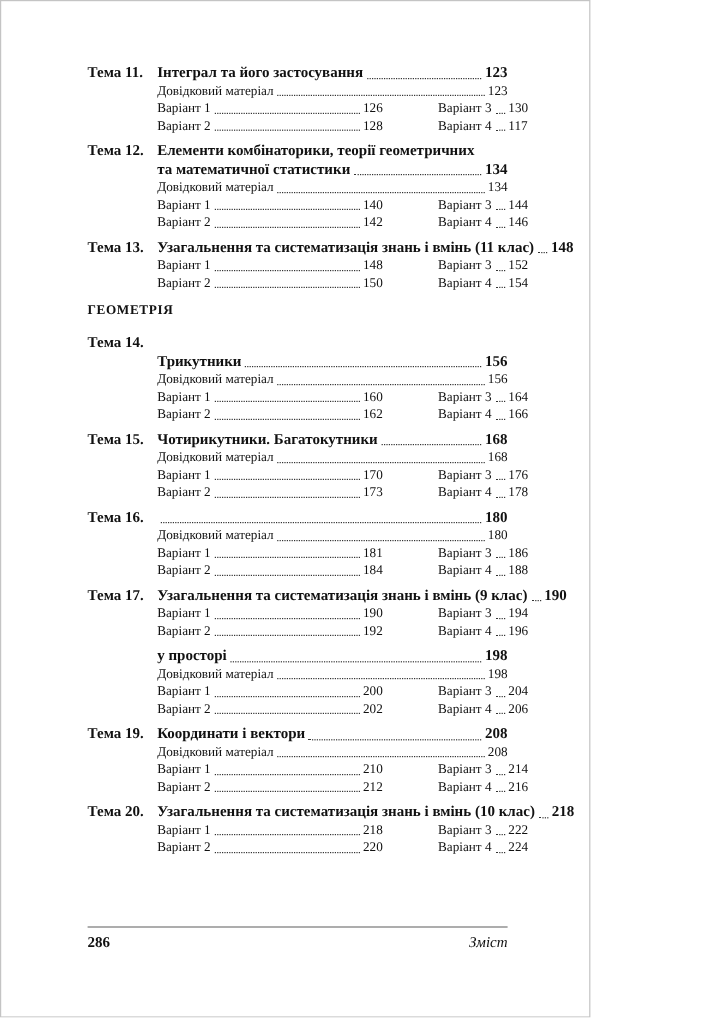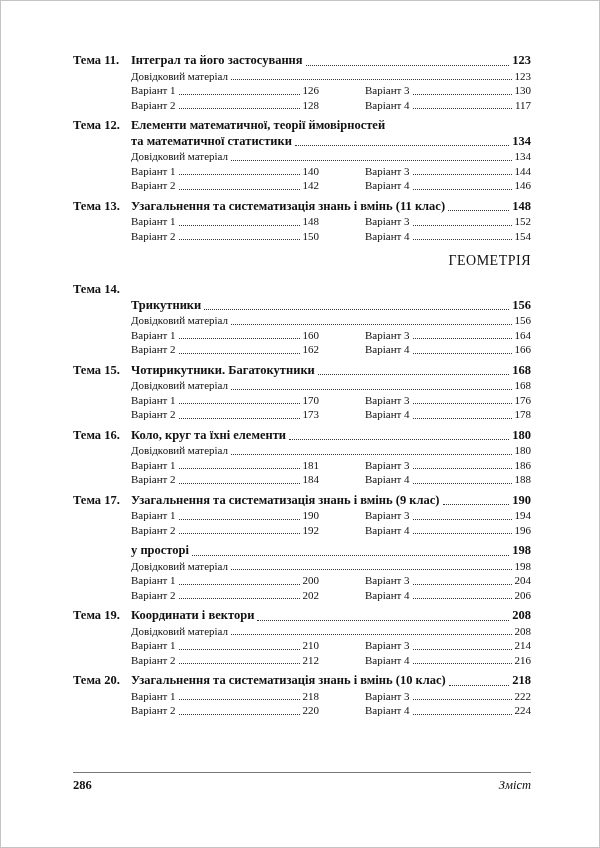--- a/index.html
+++ b/index.html
@@ -1,18 +1,18 @@
 <!DOCTYPE html>
 <html><head>
 <meta charset="utf-8">
 <style>
   html, body { margin: 0; padding: 0; background: #fff; }
   .page {
     position: relative;
-    width: 600px;
+    width: 492px;
     height: 848px;
     box-sizing: border-box;
     background: #ffffff;
     border: 1px solid #c4c4c4;
     font-family: "Liberation Serif", "DejaVu Serif", serif;
     color: #111;
     overflow: hidden;
   }
   .toc {
     position: absolute;
@@ -45,23 +45,23 @@
   .vcell.right { flex: 1 1 auto; margin-left: 46px; }
   .dots {
     flex: 1 1 auto;
     min-width: 8px;
     border-bottom: 1px dotted #333;
     margin: 0 3px 3px 3px;
     align-self: stretch;
   }
   .tpage, .spage, .vpage { flex: 0 0 auto; text-align: right; }
   .section-heading {
-    text-align: right;
-    font-weight: normal;
-    font-size: 14px;
+    text-align: left;
+    font-weight: bold;
+    font-size: 11px;
     letter-spacing: 0.5px;
     margin: 10px 0 13px 0;
   }
   .footer {
     position: absolute;
     left: 72px;
     right: 68px;
     bottom: 54px;
     border-top: 1px solid #777;
     padding-top: 5px;
@@ -111,21 +111,21 @@
           <span class="vcell right">
             <span class="vlabel">Варіант 4</span>
             <span class="dots"></span>
             <span class="vpage">117</span>
           </span>
         </div>
       </div>
       <div class="entry">
         <div class="trow">
           <span class="tlabel">Тема 12.</span>
-          <span class="ttext">Елементи математичної, теорії ймовірностей</span>
+          <span class="ttext">Елементи комбінаторики, теорії геометричних</span>
         </div>
         <div class="trow">
           <span class="tlabel"></span>
           <span class="ttext">та математичної статистики</span>
           <span class="dots"></span>
           <span class="tpage">134</span>
         </div>
         <div class="srow">
           <span class="slabel">Довідковий матеріал</span>
           <span class="dots"></span>
@@ -262,21 +262,20 @@
           <span class="vcell right">
             <span class="vlabel">Варіант 4</span>
             <span class="dots"></span>
             <span class="vpage">178</span>
           </span>
         </div>
       </div>
       <div class="entry">
         <div class="trow">
           <span class="tlabel">Тема 16.</span>
-          <span class="ttext">Коло, круг та їхні елементи</span>
           <span class="dots"></span>
           <span class="tpage">180</span>
         </div>
         <div class="srow">
           <span class="slabel">Довідковий матеріал</span>
           <span class="dots"></span>
           <span class="spage">180</span>
         </div>
         <div class="vrow">
           <span class="vcell left">

